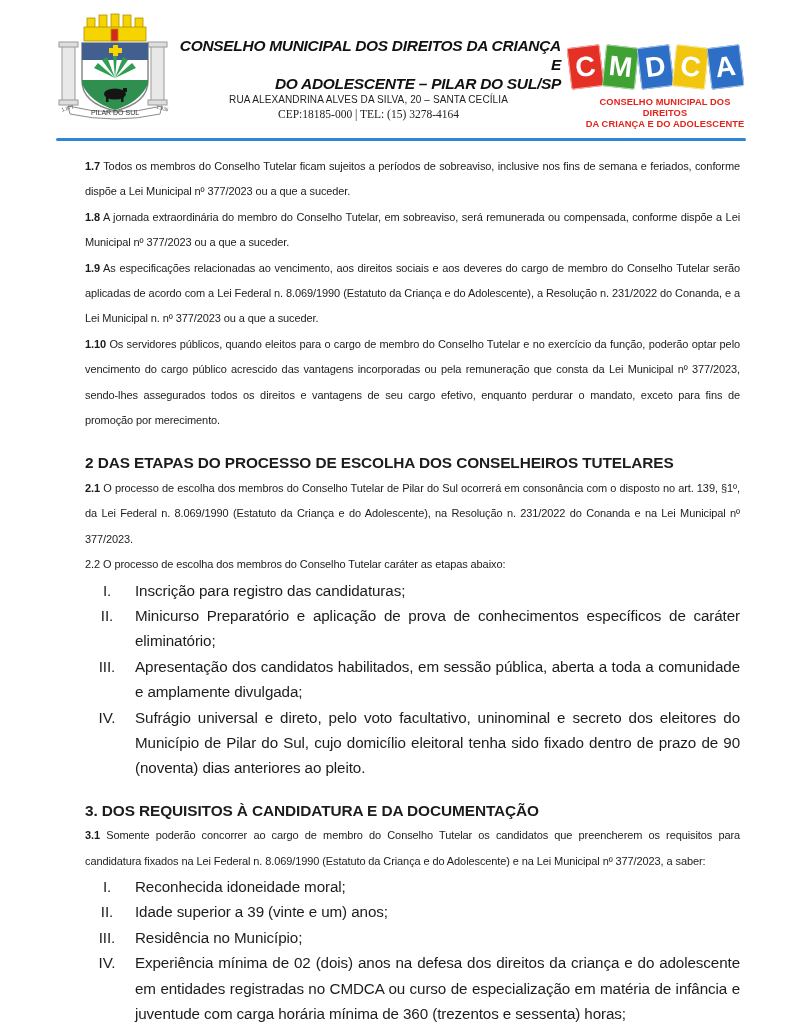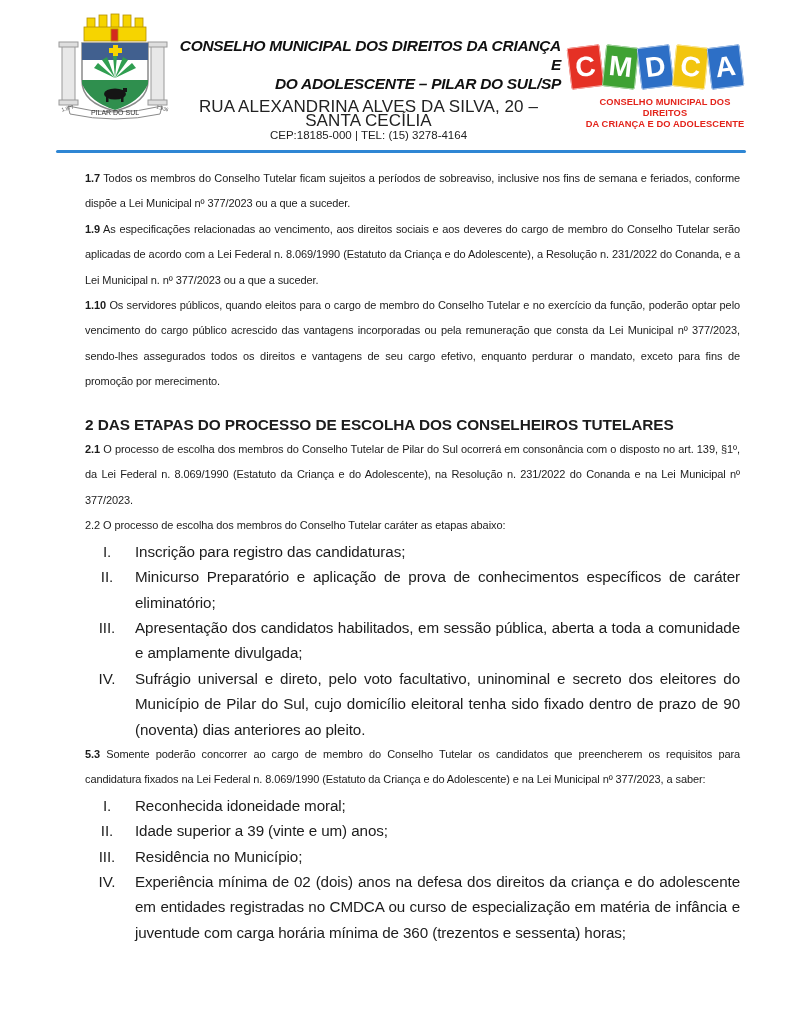--- a/index.html
+++ b/index.html
@@ -16,22 +16,22 @@
   
   .hdr { display:flex; align-items:flex-start; padding:12px 42px 0 54px; }
   .crest-wrap { width:122px; flex:0 0 auto; }
   .hdr-center { flex:1 1 auto; text-align:center; padding-top:24px; }
   .hdr-title {
     font-weight:bold; font-style:italic;
     font-size:15.5px; line-height:19px; letter-spacing:-0.3px;
     color:#111;
     text-align:right;
   }
-  .hdr-addr  { font-size:17px; line-height:14px; margin-top:7px; letter-spacing:0.1px; color:#222; }
-  .hdr-cep   { font-size:11.5px; line-height:14px; color:#222; }
+  .hdr-addr  { font-size:10px; line-height:14px; letter-spacing:0.1px; color:#222; }
+  .hdr-cep   { font-size:11.5px; line-height:14px; color:#222;font-family:Liberation Serif, serif; }
   
   .cmdca { width:188px; flex:0 0 auto; padding-top:30px; text-align:center; }
   .cmdca-tiles { display:flex; justify-content:center; align-items:center; height:50px; }
   .cmdca-tile {
     width:33px; height:42px; margin:0 1px;
     display:flex; align-items:center; justify-content:center;
     color:#fff; font-weight:bold; font-size:28px;
     font-family:"Liberation Sans",sans-serif;
     border-radius:2px;
     box-shadow:0 0 0 1px rgba(255,255,255,.6) inset;
@@ -132,20 +132,21 @@
         <div>CONSELHO MUNICIPAL DOS DIREITOS</div>
         <div>DA CRIANÇA E DO ADOLESCENTE</div>
       </div>
     </div>
   </header>
 
   <div class="rule" style="background: rgb(46, 134, 212);"></div>
 
   <main>
       <p class="para"><span class="pnum bold">1.7</span> <span>Todos os membros do Conselho Tutelar ficam sujeitos a períodos de sobreaviso, inclusive nos fins de semana e feriados, conforme dispõe a Lei Municipal nº 377/2023 ou a que a suceder.</span></p>
+      <p class="para"><span class="pnum bold">1.8</span> <span>A jornada extraordinária do membro do Conselho Tutelar, em sobreaviso, será remunerada ou compensada, conforme dispõe a Lei Municipal nº 377/2023 ou a que a suceder.</span></p>
       <p class="para"><span class="pnum bold">1.9</span> <span>As especificações relacionadas ao vencimento, aos direitos sociais e aos deveres do cargo de membro do Conselho Tutelar serão aplicadas de acordo com a Lei Federal n. 8.069/1990 (Estatuto da Criança e do Adolescente), a Resolução n. 231/2022 do Conanda, e a Lei Municipal n. nº 377/2023 ou a que a suceder.</span></p>
       <p class="para"><span class="pnum bold">1.10</span> <span>Os servidores públicos, quando eleitos para o cargo de membro do Conselho Tutelar e no exercício da função, poderão optar pelo vencimento do cargo público acrescido das vantagens incorporadas ou pela remuneração que consta da Lei Municipal nº 377/2023, sendo-lhes assegurados todos os direitos e vantagens de seu cargo efetivo, enquanto perdurar o mandato, exceto para fins de promoção por merecimento.</span></p>
       <div class="sec-heading">2 DAS ETAPAS DO PROCESSO DE ESCOLHA DOS CONSELHEIROS TUTELARES</div>
       <p class="para"><span class="pnum bold">2.1</span> <span>O processo de escolha dos membros do Conselho Tutelar de Pilar do Sul ocorrerá em consonância com o disposto no art. 139, §1º, da Lei Federal n. 8.069/1990 (Estatuto da Criança e do Adolescente), na Resolução n. 231/2022 do Conanda e na Lei Municipal nº 377/2023.</span></p>
       <p class="para"><span class="pnum">2.2</span> <span>O processo de escolha dos membros do Conselho Tutelar caráter as etapas abaixo:</span></p>
       <div class="rlist">
         <div class="ritem">
           <span class="rmarker">I.</span>
           <span class="rtext">Inscrição para registro das candidaturas;</span>
         </div>
@@ -155,21 +156,22 @@
         </div>
         <div class="ritem">
           <span class="rmarker">III.</span>
           <span class="rtext">Apresentação dos candidatos habilitados, em sessão pública, aberta a toda a comunidade e amplamente divulgada;</span>
         </div>
         <div class="ritem">
           <span class="rmarker">IV.</span>
           <span class="rtext">Sufrágio universal e direto, pelo voto facultativo, uninominal e secreto dos eleitores do Município de Pilar do Sul, cujo domicílio eleitoral tenha sido fixado dentro de prazo de 90 (noventa) dias anteriores ao pleito.</span>
         </div>
       </div>
-      <p class="para"><span class="pnum bold">5.3</span> <span>Somente poderão concorrer ao cargo de membro do Conselho Tutelar os candidatos que preencherem os requisitos para candidatura fixados na Lei Federal n. 8.069/1990 (Estatuto da Criança e do Adolescente) e na Lei Municipal nº 377/2023, a saber:</span></p>
+      <div class="sec-heading">3. DOS REQUISITOS À CANDIDATURA E DA DOCUMENTAÇÃO</div>
+      <p class="para"><span class="pnum bold">3.1</span> <span>Somente poderão concorrer ao cargo de membro do Conselho Tutelar os candidatos que preencherem os requisitos para candidatura fixados na Lei Federal n. 8.069/1990 (Estatuto da Criança e do Adolescente) e na Lei Municipal nº 377/2023, a saber:</span></p>
       <div class="rlist">
         <div class="ritem">
           <span class="rmarker">I.</span>
           <span class="rtext">Reconhecida idoneidade moral;</span>
         </div>
         <div class="ritem">
           <span class="rmarker">II.</span>
           <span class="rtext">Idade superior a 39 (vinte e um) anos;</span>
         </div>
         <div class="ritem">

